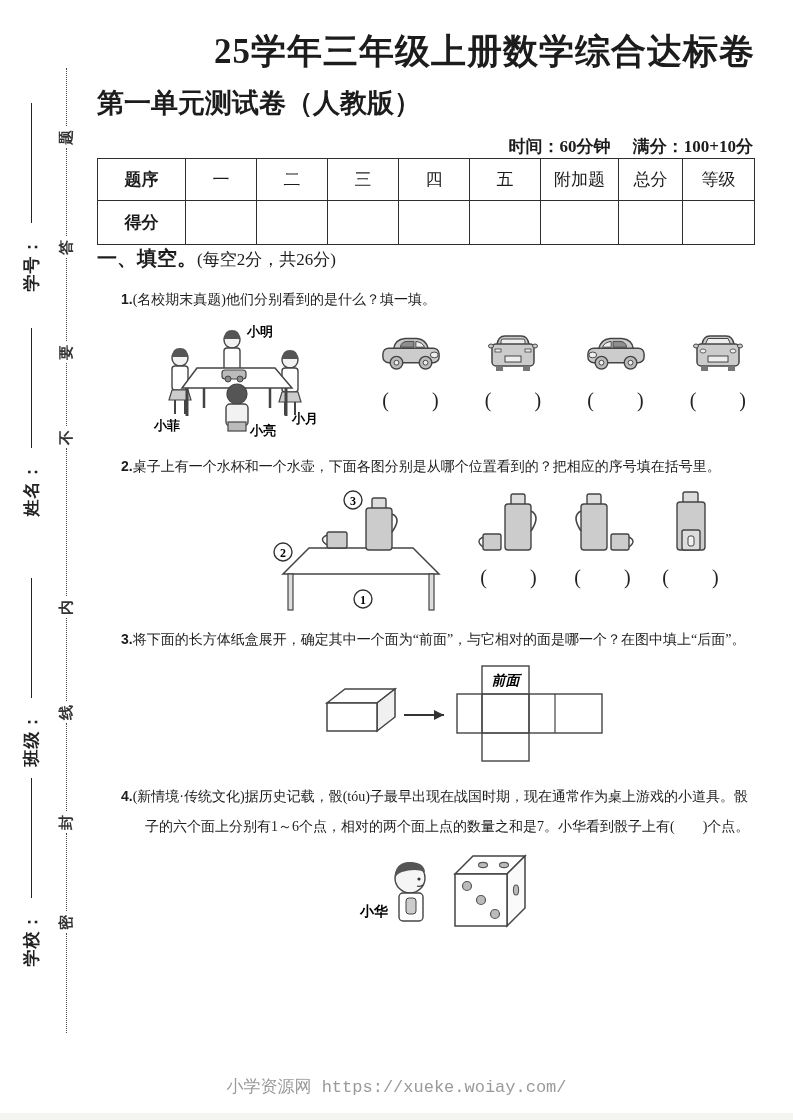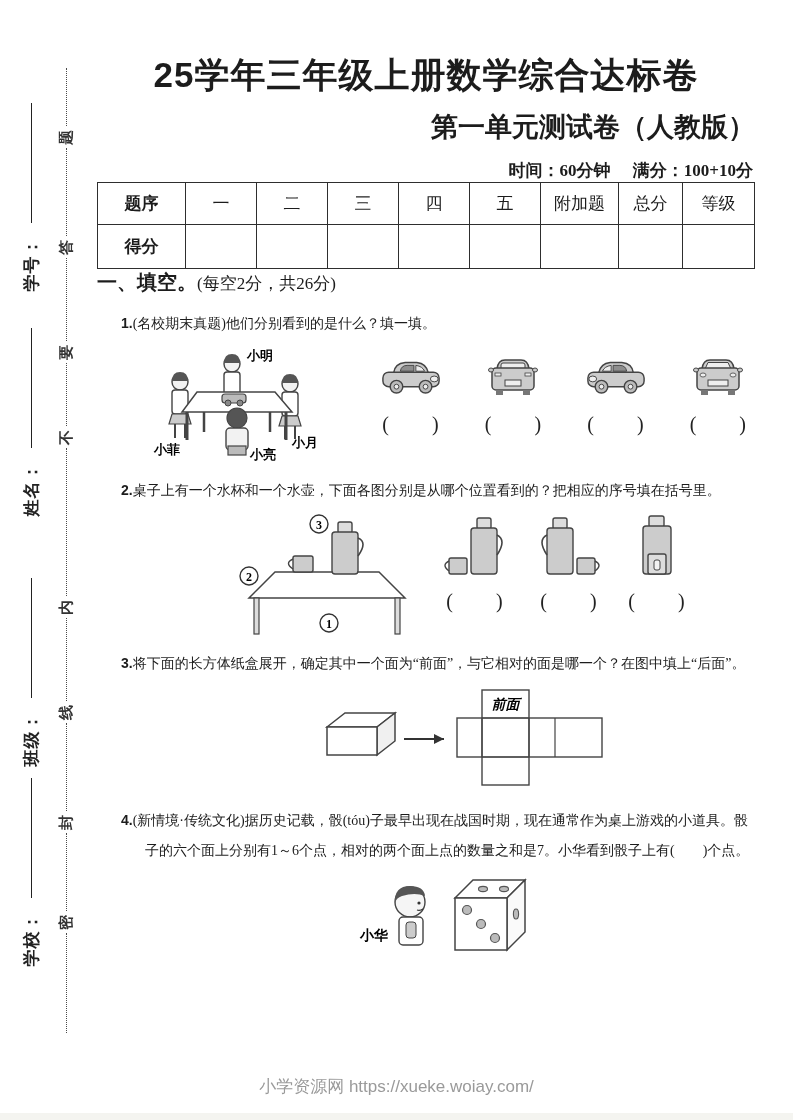--- a/index.html
+++ b/index.html
@@ -20,58 +20,58 @@
   
   .v-field { position:absolute; left:10px; width:42px;
     display:flex; flex-direction:column; align-items:center; }
   .blank-line { width:0; border-left:1.5px solid #222; height:120px; }
   .v-label { height:74px; width:42px; margin-top:4px;
     display:flex; align-items:center; justify-content:center; }
   .v-label .rot { font-size:17px; font-weight:bold; letter-spacing:1px; color:#222; }
 
   
   .content { position:absolute; left:97px; top:0; width:658px; }
-  .title { margin-top:52px; text-align:center; font-size:35px; font-weight:bold;
-    font-family:Liberation Sans, sans-serif; letter-spacing:1px; }
-  .subtitle { margin-top:10px; text-align:right; font-size:27px; font-weight:bold;
+  .title { margin-top:28px; text-align:right; font-size:35px; font-weight:bold;
+    font-family:Liberation Serif, serif; letter-spacing:1px; }
+  .subtitle { margin-top:10px; text-align:left; font-size:27px; font-weight:bold;
     font-family:"Liberation Sans","DejaVu Sans",sans-serif; }
   .info-line { margin-top:14px; text-align:right; font-size:17px; font-weight:bold; padding-right:2px; }
   .info-line span { margin-left:18px; }
 
   table.score-table { border-collapse:collapse; width:656px; table-layout:fixed; }
   table.score-table td { border:1.6px solid #2e2e2e; text-align:center; font-size:17px; }
   table.score-table tr.hdr td { height:42px; }
   table.score-table tr.scr td { height:44px; }
   td.lab { font-weight:bold; font-size:18px; }
 
   .section-head { font-size:19px; }
   .section-head b { font-size:20px; }
   .section-head .note { font-size:17px; }
 
   .q-text { margin-top:12px; padding-left:48px; text-indent:-24px; font-size:14px; line-height:2.15; }
   .q-num { font-weight:bold; font-family:"Liberation Sans","DejaVu Sans",sans-serif; }
   .q-tag { font-style:normal; }
 
-  .fig-row { display:flex; align-items:flex-start; }
+  .fig-row { display:flex; align-items:flex-start;justify-content:center; }
   .fig-col { display:flex; flex-direction:column; align-items:center; }
   .blank { font-size:20px; color:#222; letter-spacing:1px; white-space:pre; }
 
   .fig1 { margin-top:2px; padding-left:45px; }
   .fig1 .cars { flex:1; display:flex; justify-content:space-between; padding:14px 8px 0 58px; }
   .fig1 .fig-col .blank { margin-top:12px; }
 
   .fig2 { margin-top:4px; padding-left:140px; }
   .fig2 .views { display:flex; gap:22px; margin-left:22px; margin-top:0; }
   .fig2 .fig-col .blank { margin-top:4px; }
 
   .fig3 { margin-top:6px; padding-left:185px;font-style:italic; }
   .fig4 { margin-top:4px; padding-left:255px; }
 
   .footer { position:absolute; left:0; bottom:22px; width:100%; text-align:center;
-    font-size:17px; color:#9a9a9a; font-family:Liberation Sans, sans-serif;margin-top:24px; }
+    font-size:17px; color:#9a9a9a; font-family:Liberation Mono, monospace;margin-top:24px; }
   .bottom-strip { position:absolute; left:0; bottom:0; width:100%; height:7px; background:#f4f4f0; }
 
   svg text { font-family:"Liberation Serif","DejaVu Serif",serif; }
 </style>
 </head>
 <body>
 
 <div class="paper">
 
   <div class="seal-col">

